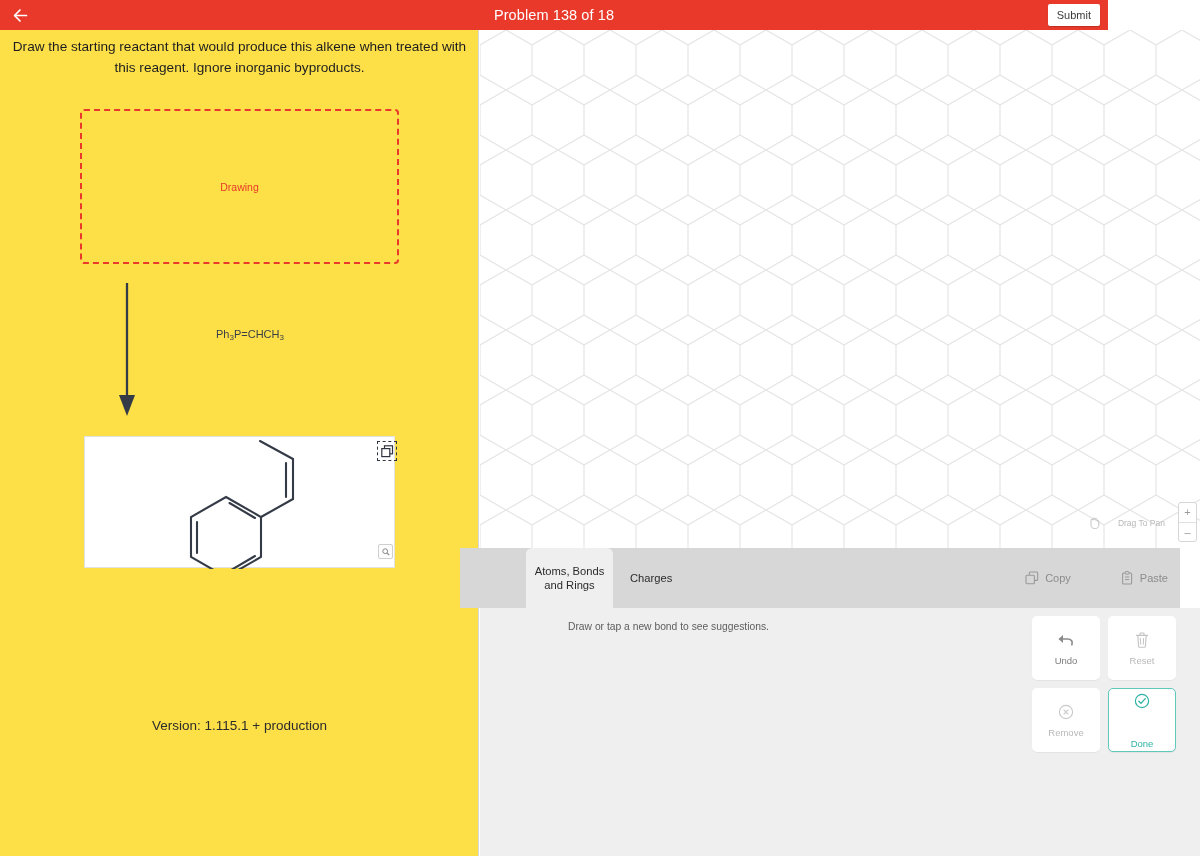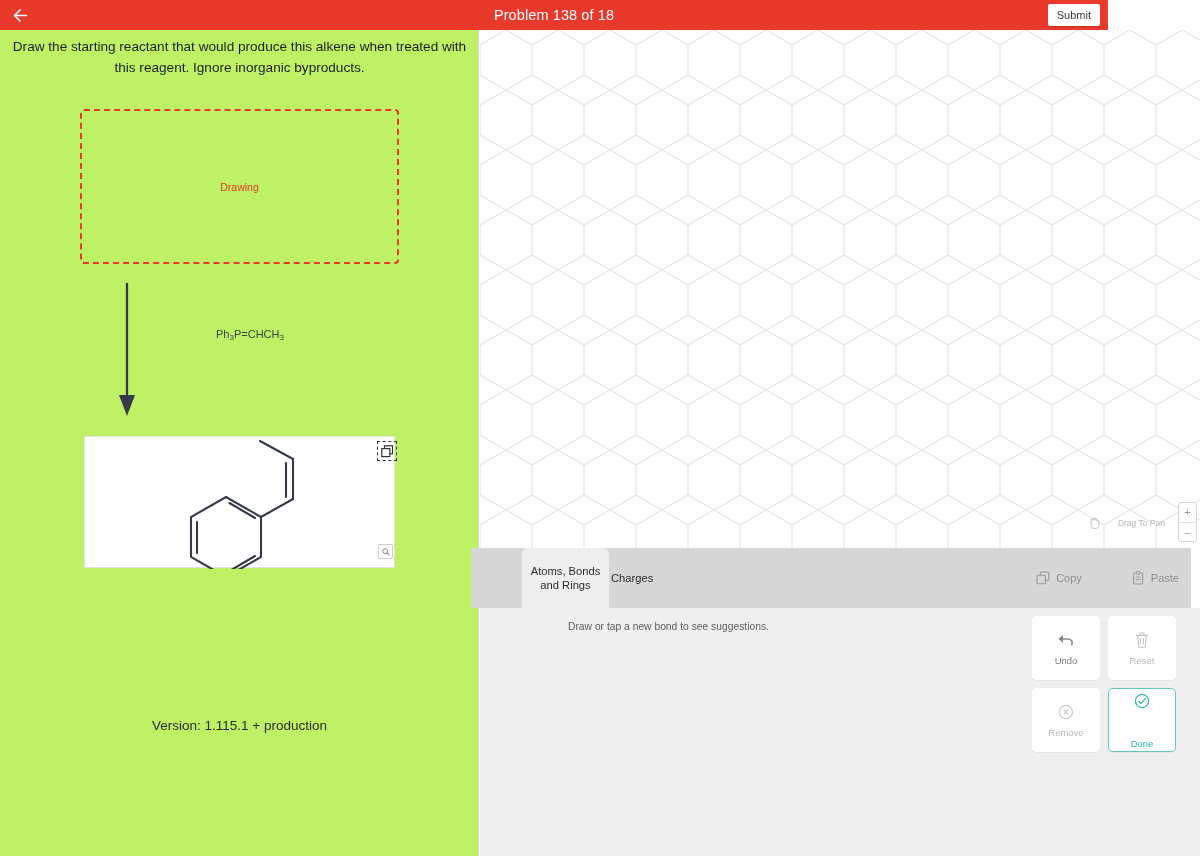--- a/index.html
+++ b/index.html
@@ -36,21 +36,21 @@
     display: flex; align-items: center; justify-content: center;
     cursor: pointer;
     box-shadow: 0 1px 1px rgba(0,0,0,.18);
     margin-left: 30px;
   }
 
   
   .left-pane {
     position: absolute; left: 0; top: 30px;
     width: 479px; height: 826px;
-    background: #bef264;
+    background: #fde047;
     border-right: 1px solid #d8d8d8;
   }
   .prompt {
     position: absolute; left: 10px; top: 6px; width: 459px;
     text-align: center; color: #1d1d1f;
     font-size: 13.6px; line-height: 21px;
   }
   .drawing-box {
     position: absolute; left: 80px; top: 79px;
     width: 319px; height: 155px;
@@ -122,24 +122,24 @@
     display: flex; flex-direction: column;
   }
   .zoom-stack div {
     flex: 1; display: flex; align-items: center; justify-content: center;
     color: #9b9b9b; font-size: 11px; cursor: pointer;
   }
   .zoom-stack .zplus { border-bottom: 1px solid #e2e2e2; }
 
   
   .toolbar-strip {
-    position: absolute; left: 471px; top: 548px;
+    position: absolute; left: 460px; top: 548px;
     width: 720px; height: 60px;
     background: #d7d7d7;
-    display: flex; align-items: stretch;
+    display: flex; align-items: stretch; gap: 15px;
   }
   .tab {
     display: flex; align-items: center; justify-content: center;
     text-align: center;
     font-size: 11.2px; line-height: 14px; color: #2b2b2b;
     padding: 0 2px; cursor: pointer;
   }
   .tab.spacer { width: 51px; padding: 0; cursor: default; }
   .tab.active {
     background: #efefef;

